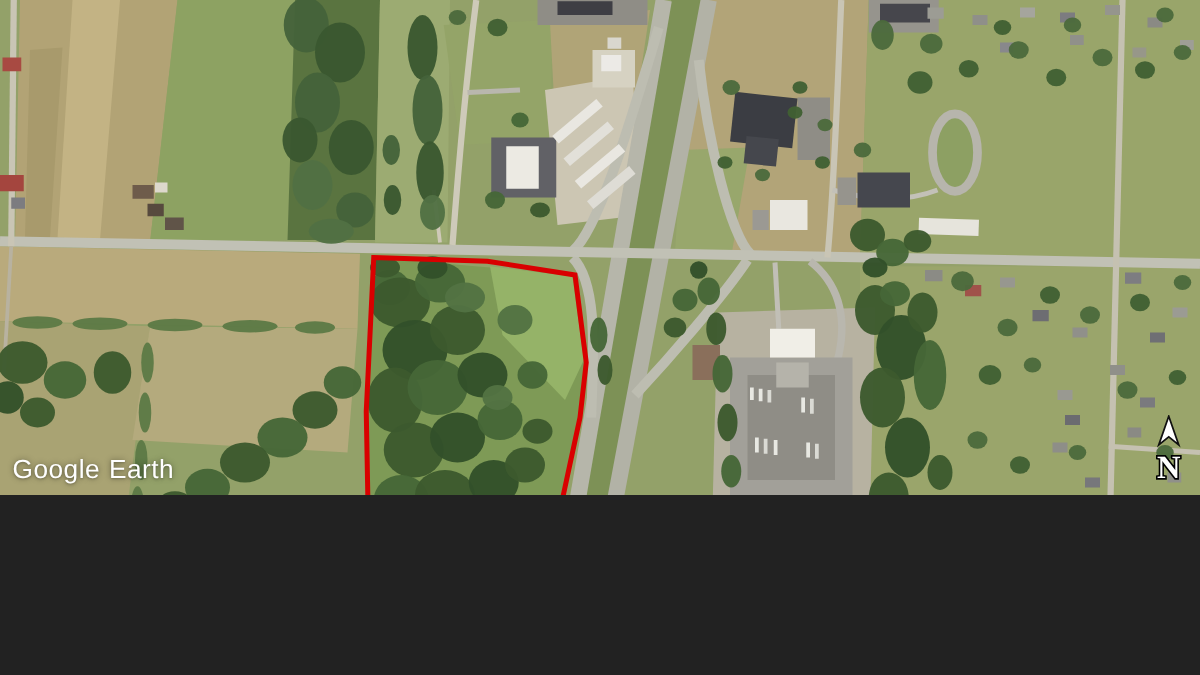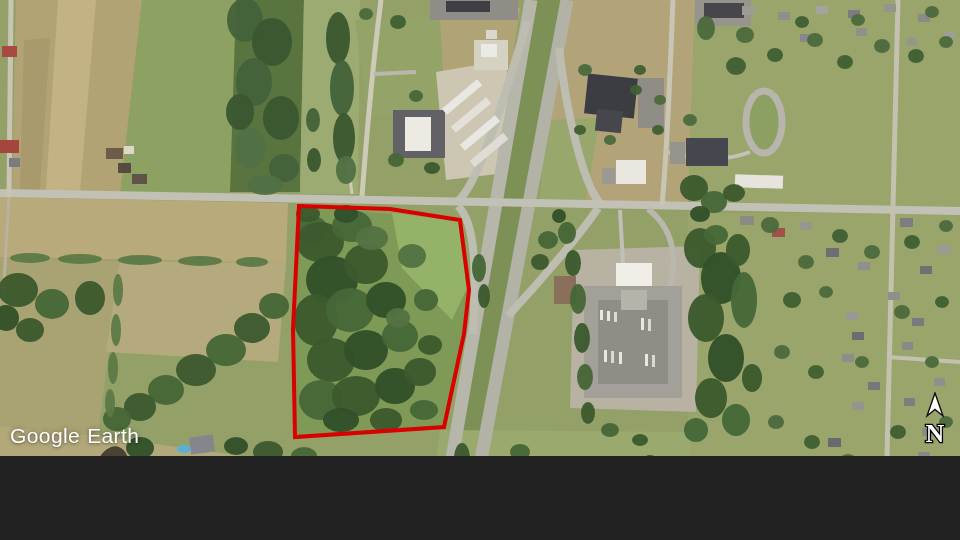--- a/index.html
+++ b/index.html
@@ -1,16 +1,16 @@
 <!DOCTYPE html>
 <html><head>
 <meta charset="utf-8">
 <style>
   html,body{margin:0;padding:0;background:#222;}
-  .stage{position:relative;width:960px;height:456px;overflow:hidden;background:#93a169;
+  .stage{position:relative;width:960px;height:396px;overflow:hidden;background:#93a169;
          font-family:"Liberation Sans",sans-serif;}
   .stage svg.map{position:absolute;inset:0;display:block;}
   .watermark{position:absolute;left:10px;bottom:8px;color:#ffffff;font-size:21px;
              letter-spacing:.4px;text-shadow:0 0 5px rgba(0,0,0,.40),0 1px 2px rgba(0,0,0,.25);
              user-select:none;}
   .watermark .g{font-weight:500;}
   .watermark .e{font-weight:400;margin-left:7px;}
   .compass{position:absolute;right:12px;bottom:8px;width:26px;height:56px;}
   .compass svg{display:block;}
 </style>

